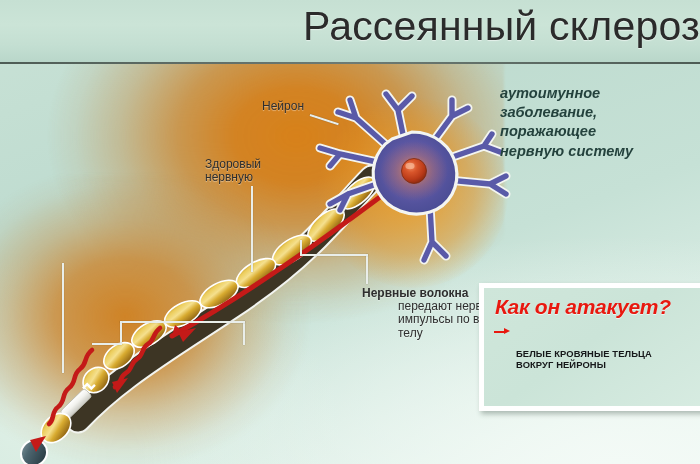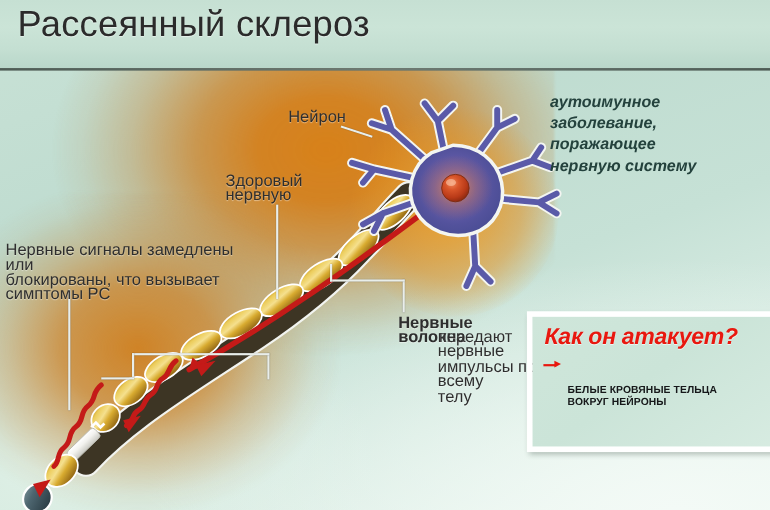--- a/index.html
+++ b/index.html
@@ -60,35 +60,34 @@
   }
   .header::after {
     content: "";
     position: absolute; left: 0; right: 0; bottom: -2px;
     height: 2px;
     background: linear-gradient(90deg, #4e5c55, #6d7b74 50%, #4e5c55);
   }
   .header-title {
     position: absolute;
     left: 0; right: 0; top: 3px;
-    text-align: left;
-    font-size: 33px;
+    text-align: right;
+    font-size: 41px;
     letter-spacing: 0.2px;
     color: #2b2b2b;
     font-family: "Liberation Sans", sans-serif;
     font-weight: 400;
     text-shadow: 0 1px 1px rgba(255,255,255,0.55);
-    margin-left: 16px;
   }
 
   
   .ann {
     position: absolute;
     color: #2e2e2e;
-    font-size: 15px;
+    font-size: 12px;
     line-height: 13.4px;
     z-index: 7;
     text-shadow: 0 1px 1px rgba(255,255,255,0.45);
     white-space: pre-line;
   }
 
   
   .tagline {
     position: absolute;
     left: 500px; top: 84px;
@@ -369,23 +368,20 @@
 поражающее
 нервную систему</div>
 
   <div class="ann" style="left:262px; top:100px;">Нейрон</div>
   <div class="lead" style="left:310px; top:114px; width:30px; height:1.6px; transform:rotate(18deg); transform-origin:left center;"></div>
 
   <div class="ann" style="left:205px; top:158px; width:80px;">Здоровый
 нервную</div>
   <div class="lead" style="left:251px; top:186px; width:1.8px; height:86px;"></div>
 
-  <div class="ann" style="left:5px; top:221px; width:235px;">Нервные сигналы замедлены или
-блокированы, что вызывает
-симптомы РС</div>
   <div class="lead" style="left:62px; top:263px; width:1.8px; height:110px;"></div>
 
   <div class="ann" style="left:362px; top:287px; width:120px; font-weight:bold;">Нервные волокна</div>
   <div class="ann" style="left:362px; top:300px; width:125px;margin-left:36px;">передают нервные
 импульсы по всему
 телу</div>
   <div class="lead" style="left:366px; top:254px; width:1.8px; height:30px;"></div>
   <div class="lead" style="left:300px; top:254px; width:68px; height:1.8px;"></div>
   <div class="lead" style="left:300px; top:240px; width:1.8px; height:16px;"></div>
 

